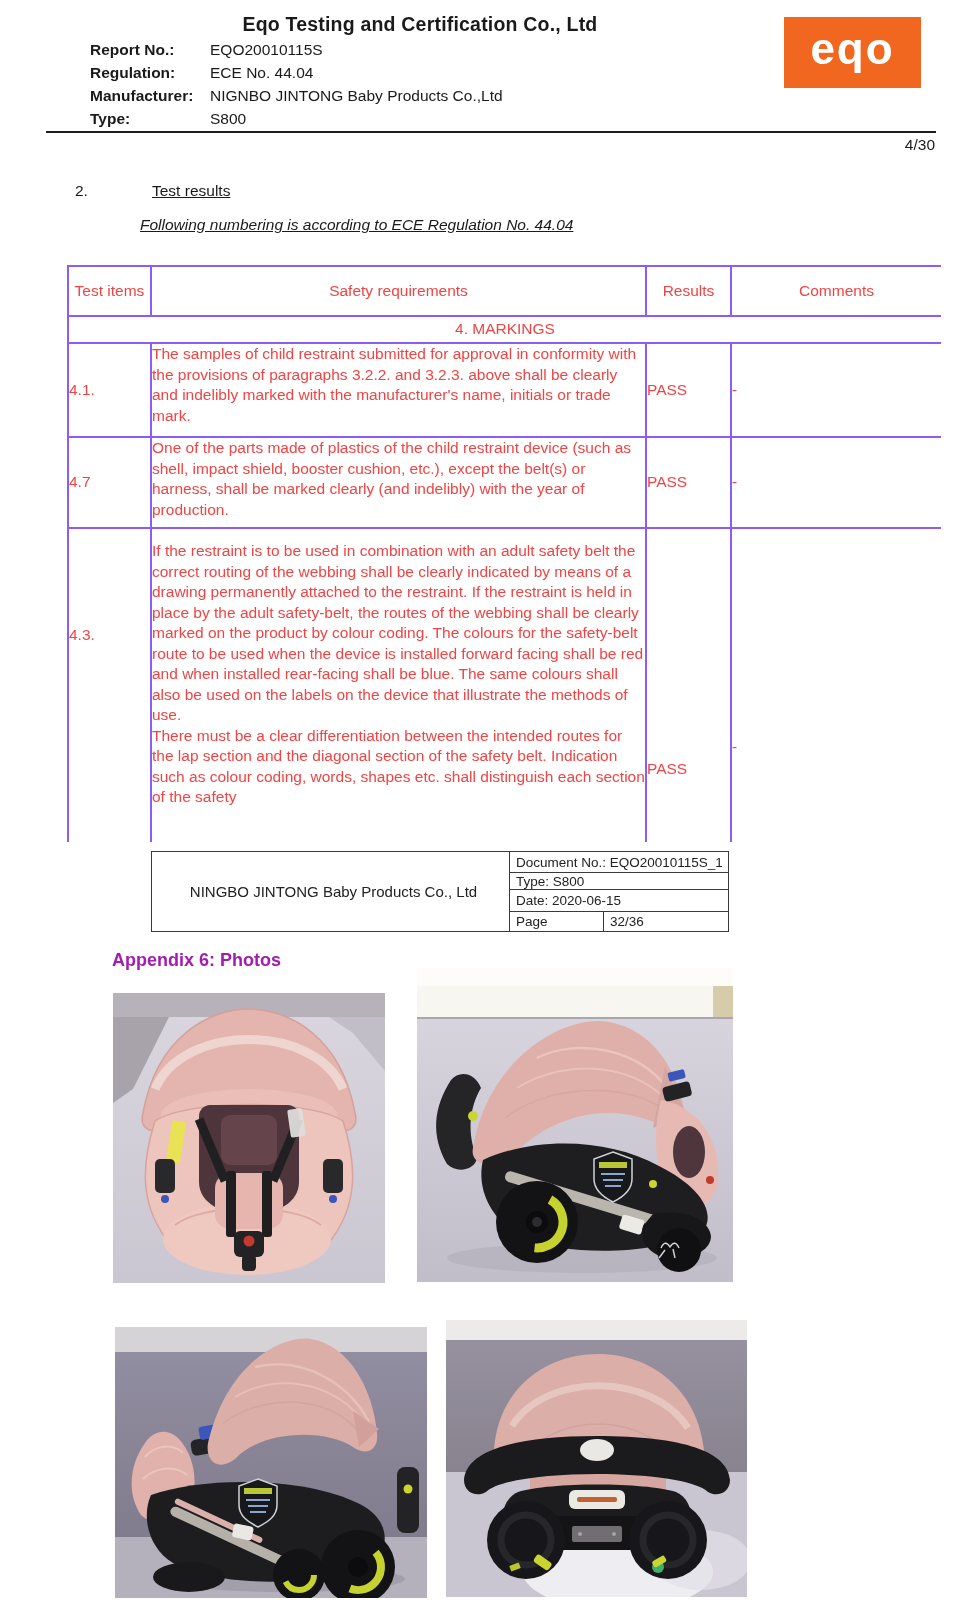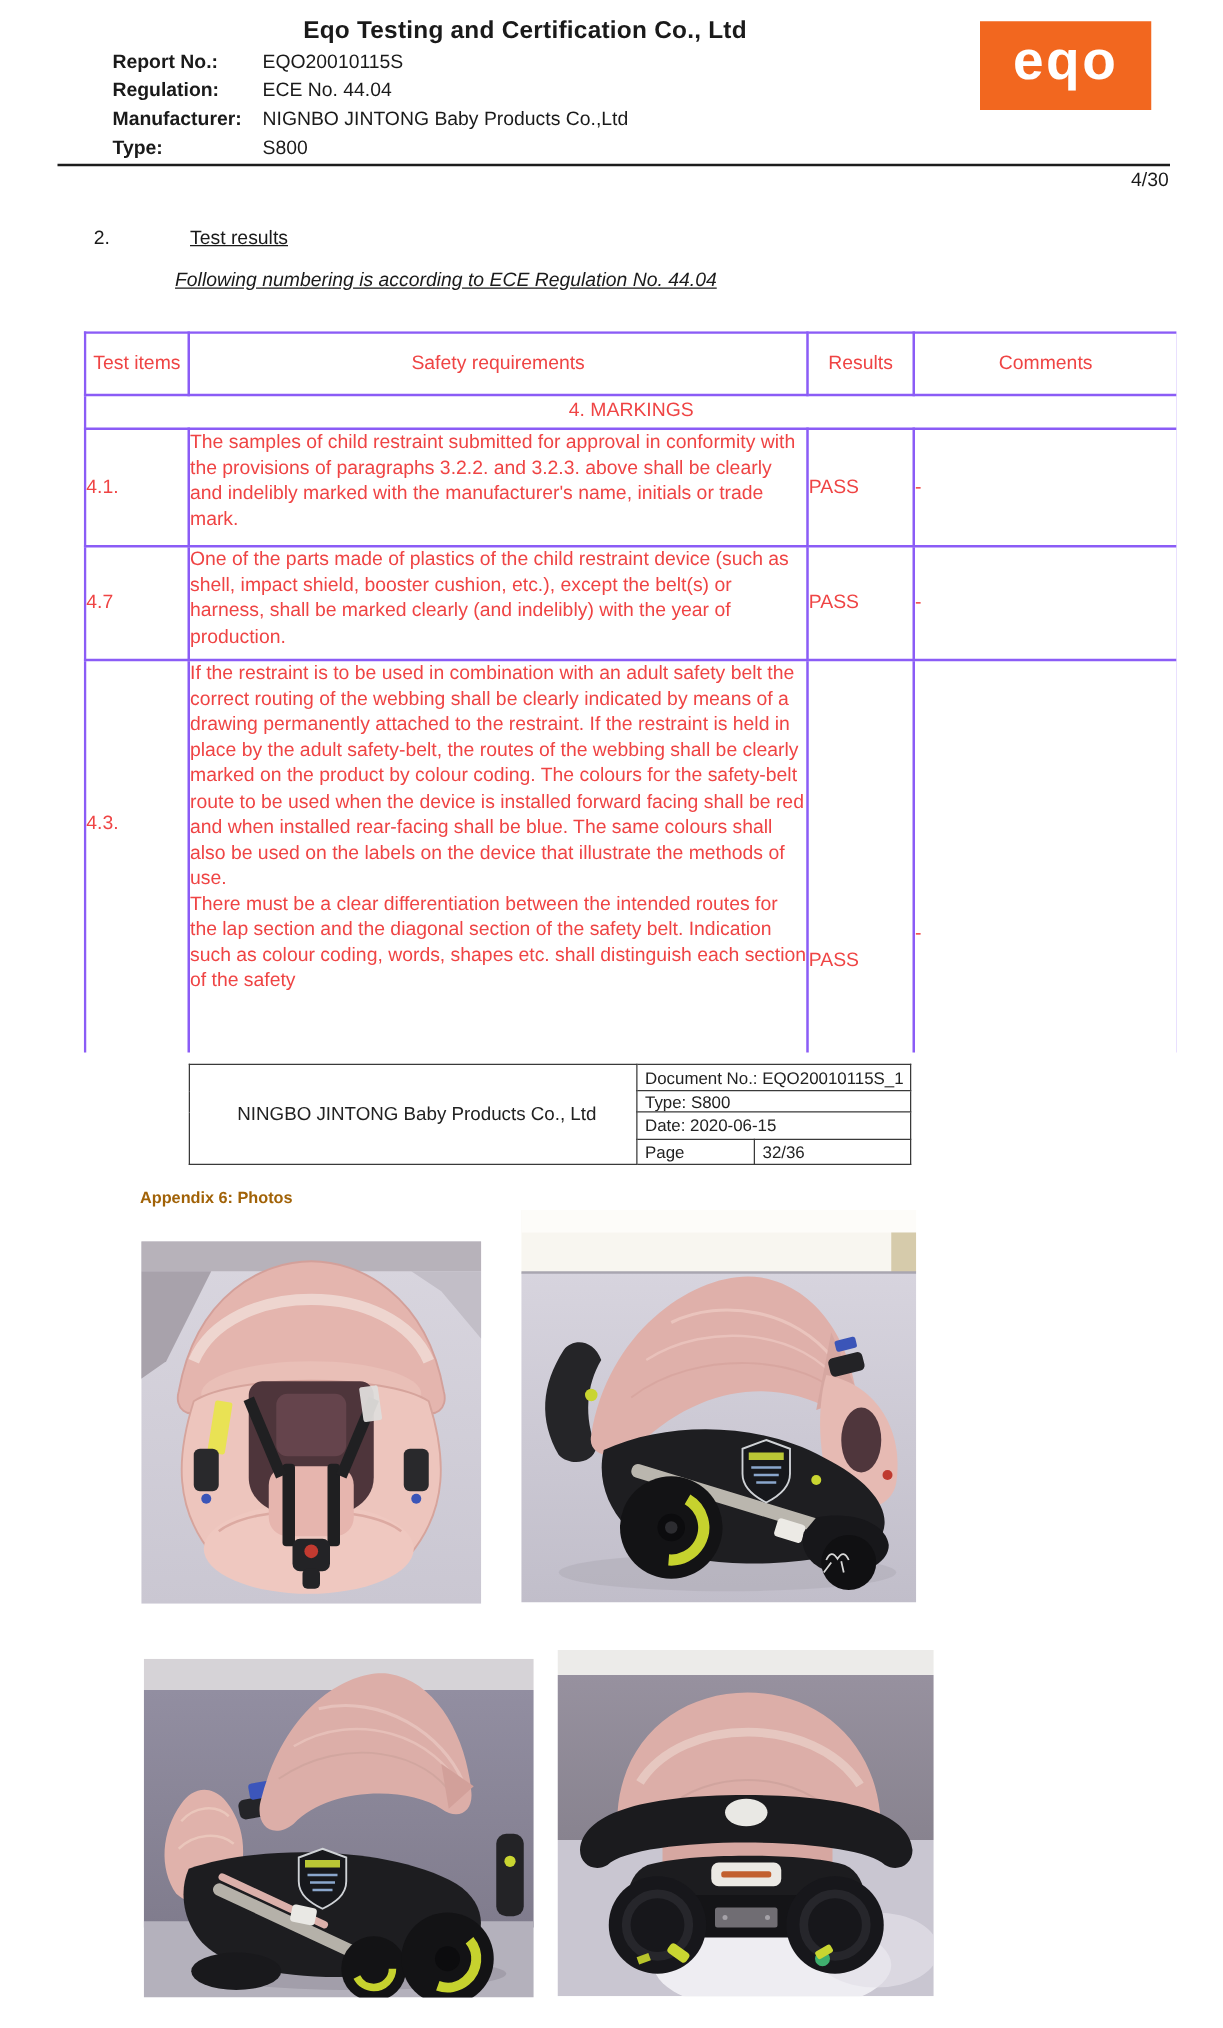--- a/index.html
+++ b/index.html
@@ -18,30 +18,30 @@
   .table-wrap{position:absolute;left:67px;top:265px;width:874px;height:577px;overflow:hidden;}
   table.results{border-collapse:collapse;table-layout:fixed;width:874px;}
   table.results td{border:2px solid #8b5cf6;font-size:15.5px;line-height:20.5px;padding:0;color:#ef4444;}
   td.th-cell{text-align:center;vertical-align:middle;height:48px;}
   tr.group-row td{text-align:center;height:25px;}
   td.item-cell{vertical-align:middle;padding-left:8px;}
   td.req-cell{vertical-align:top;padding:1px 3px 0 7px;}
   td.res-cell,td.com-cell{vertical-align:middle;}
   tr.r41 td{height:92px;}
   tr.r42 td{height:89px;}
-  tr.r43 td.item-cell{vertical-align:top;padding-top:120px;}
+  tr.r43 td.item-cell{vertical-align:top;padding-top:96px;}
   tr.r43 td.res-cell{vertical-align:top;padding-top:230px;}
   tr.r43 td.com-cell{vertical-align:top;padding-top:208px;}
-  .req-inner{min-height:434px;}
+  .req-inner{min-height:434px;margin-top:12px;}
   .footer-wrap{position:absolute;left:151px;top:851px;}
   table.footer{border-collapse:collapse;table-layout:fixed;width:577px;font-size:13.5px;color:#222;}
   table.footer td{border:1.5px solid #3a3a3a;padding:0 0 0 6px;white-space:nowrap;overflow:hidden;}
   td.company-cell{text-align:center;font-size:15px;padding:0;}
   tr.f-doc td{height:20px;} tr.f-type td{height:16px;} tr.f-date td{height:21px;} tr.f-page td{height:19px;}
-  .appendix{position:absolute;left:112px;top:950px;font-size:13px;font-weight:bold;color:#a16207;}
+  .appendix{position:absolute;left:112px;top:950px;font-size:18px;font-weight:bold;color:#a21caf;}
   .photo{position:absolute;}
   .photo svg{display:block;width:100%;height:100%;}
   #photo1{left:113px;top:993px;width:272px;height:290px;}
   #photo2{left:417px;top:968px;width:316px;height:314px;}
   #photo3{left:115px;top:1327px;width:312px;height:271px;}
   #photo4{left:446px;top:1320px;width:301px;height:277px;}
 </style>
 </head>
 <body>
 

